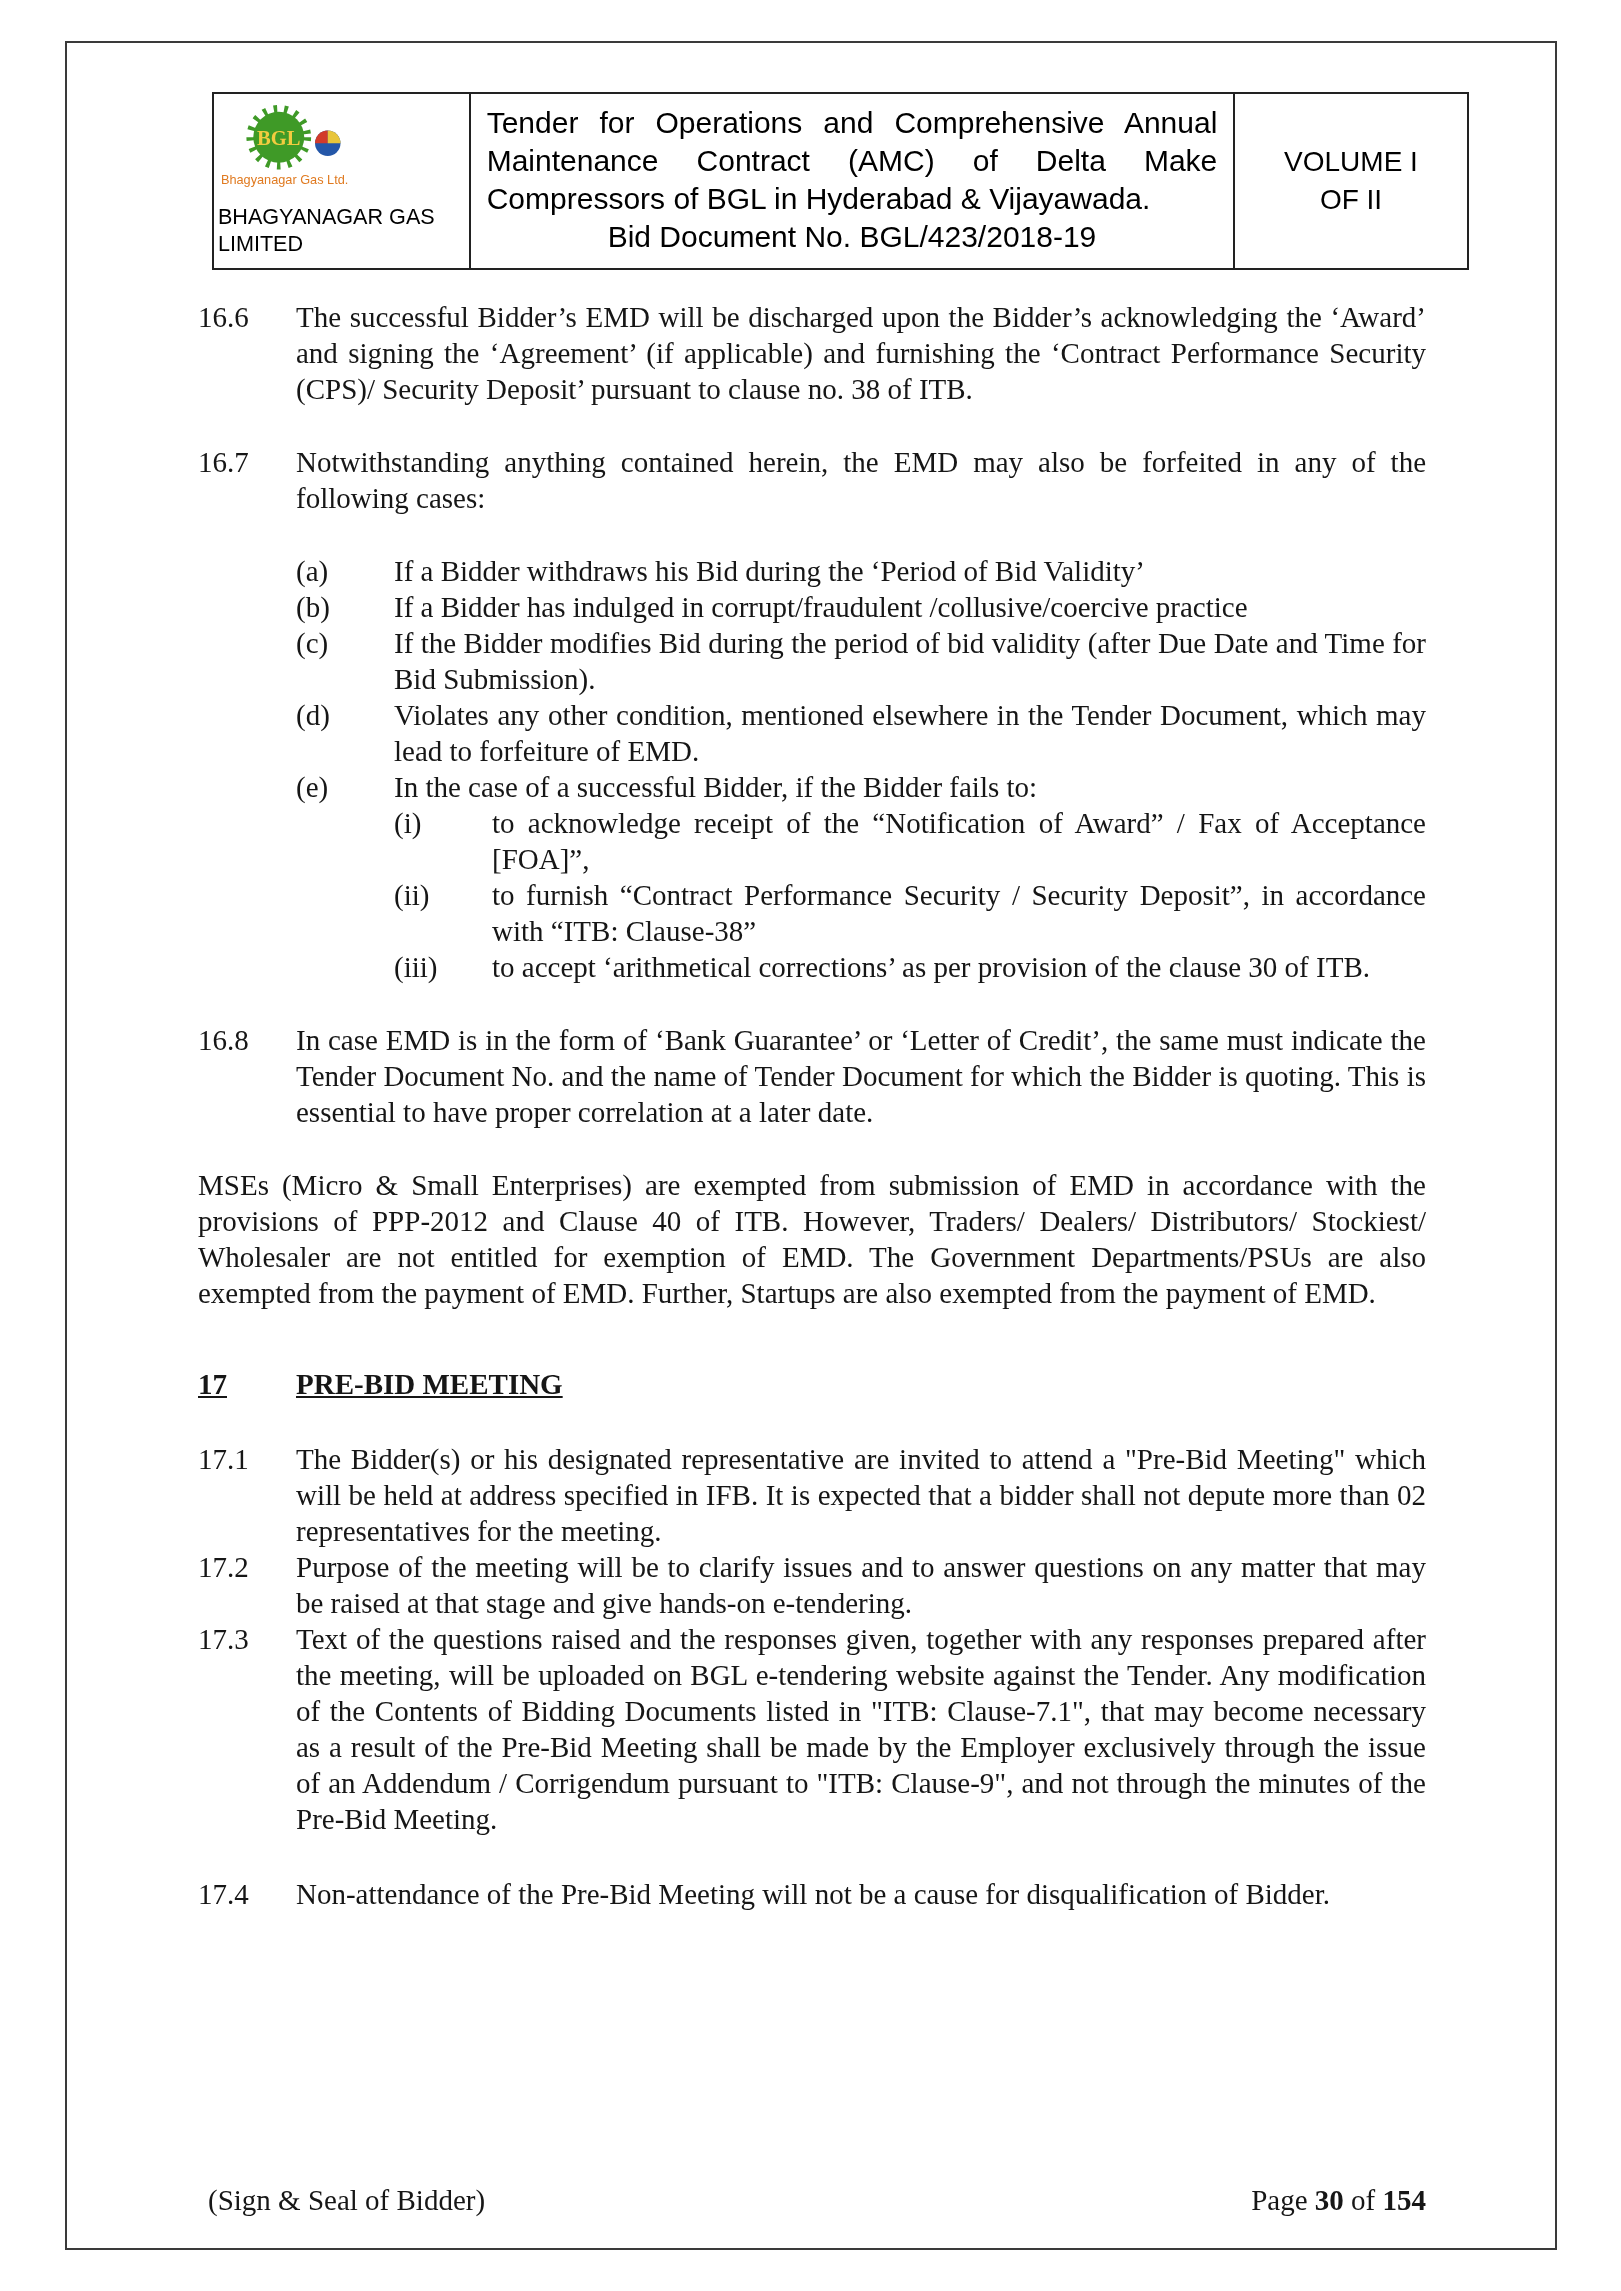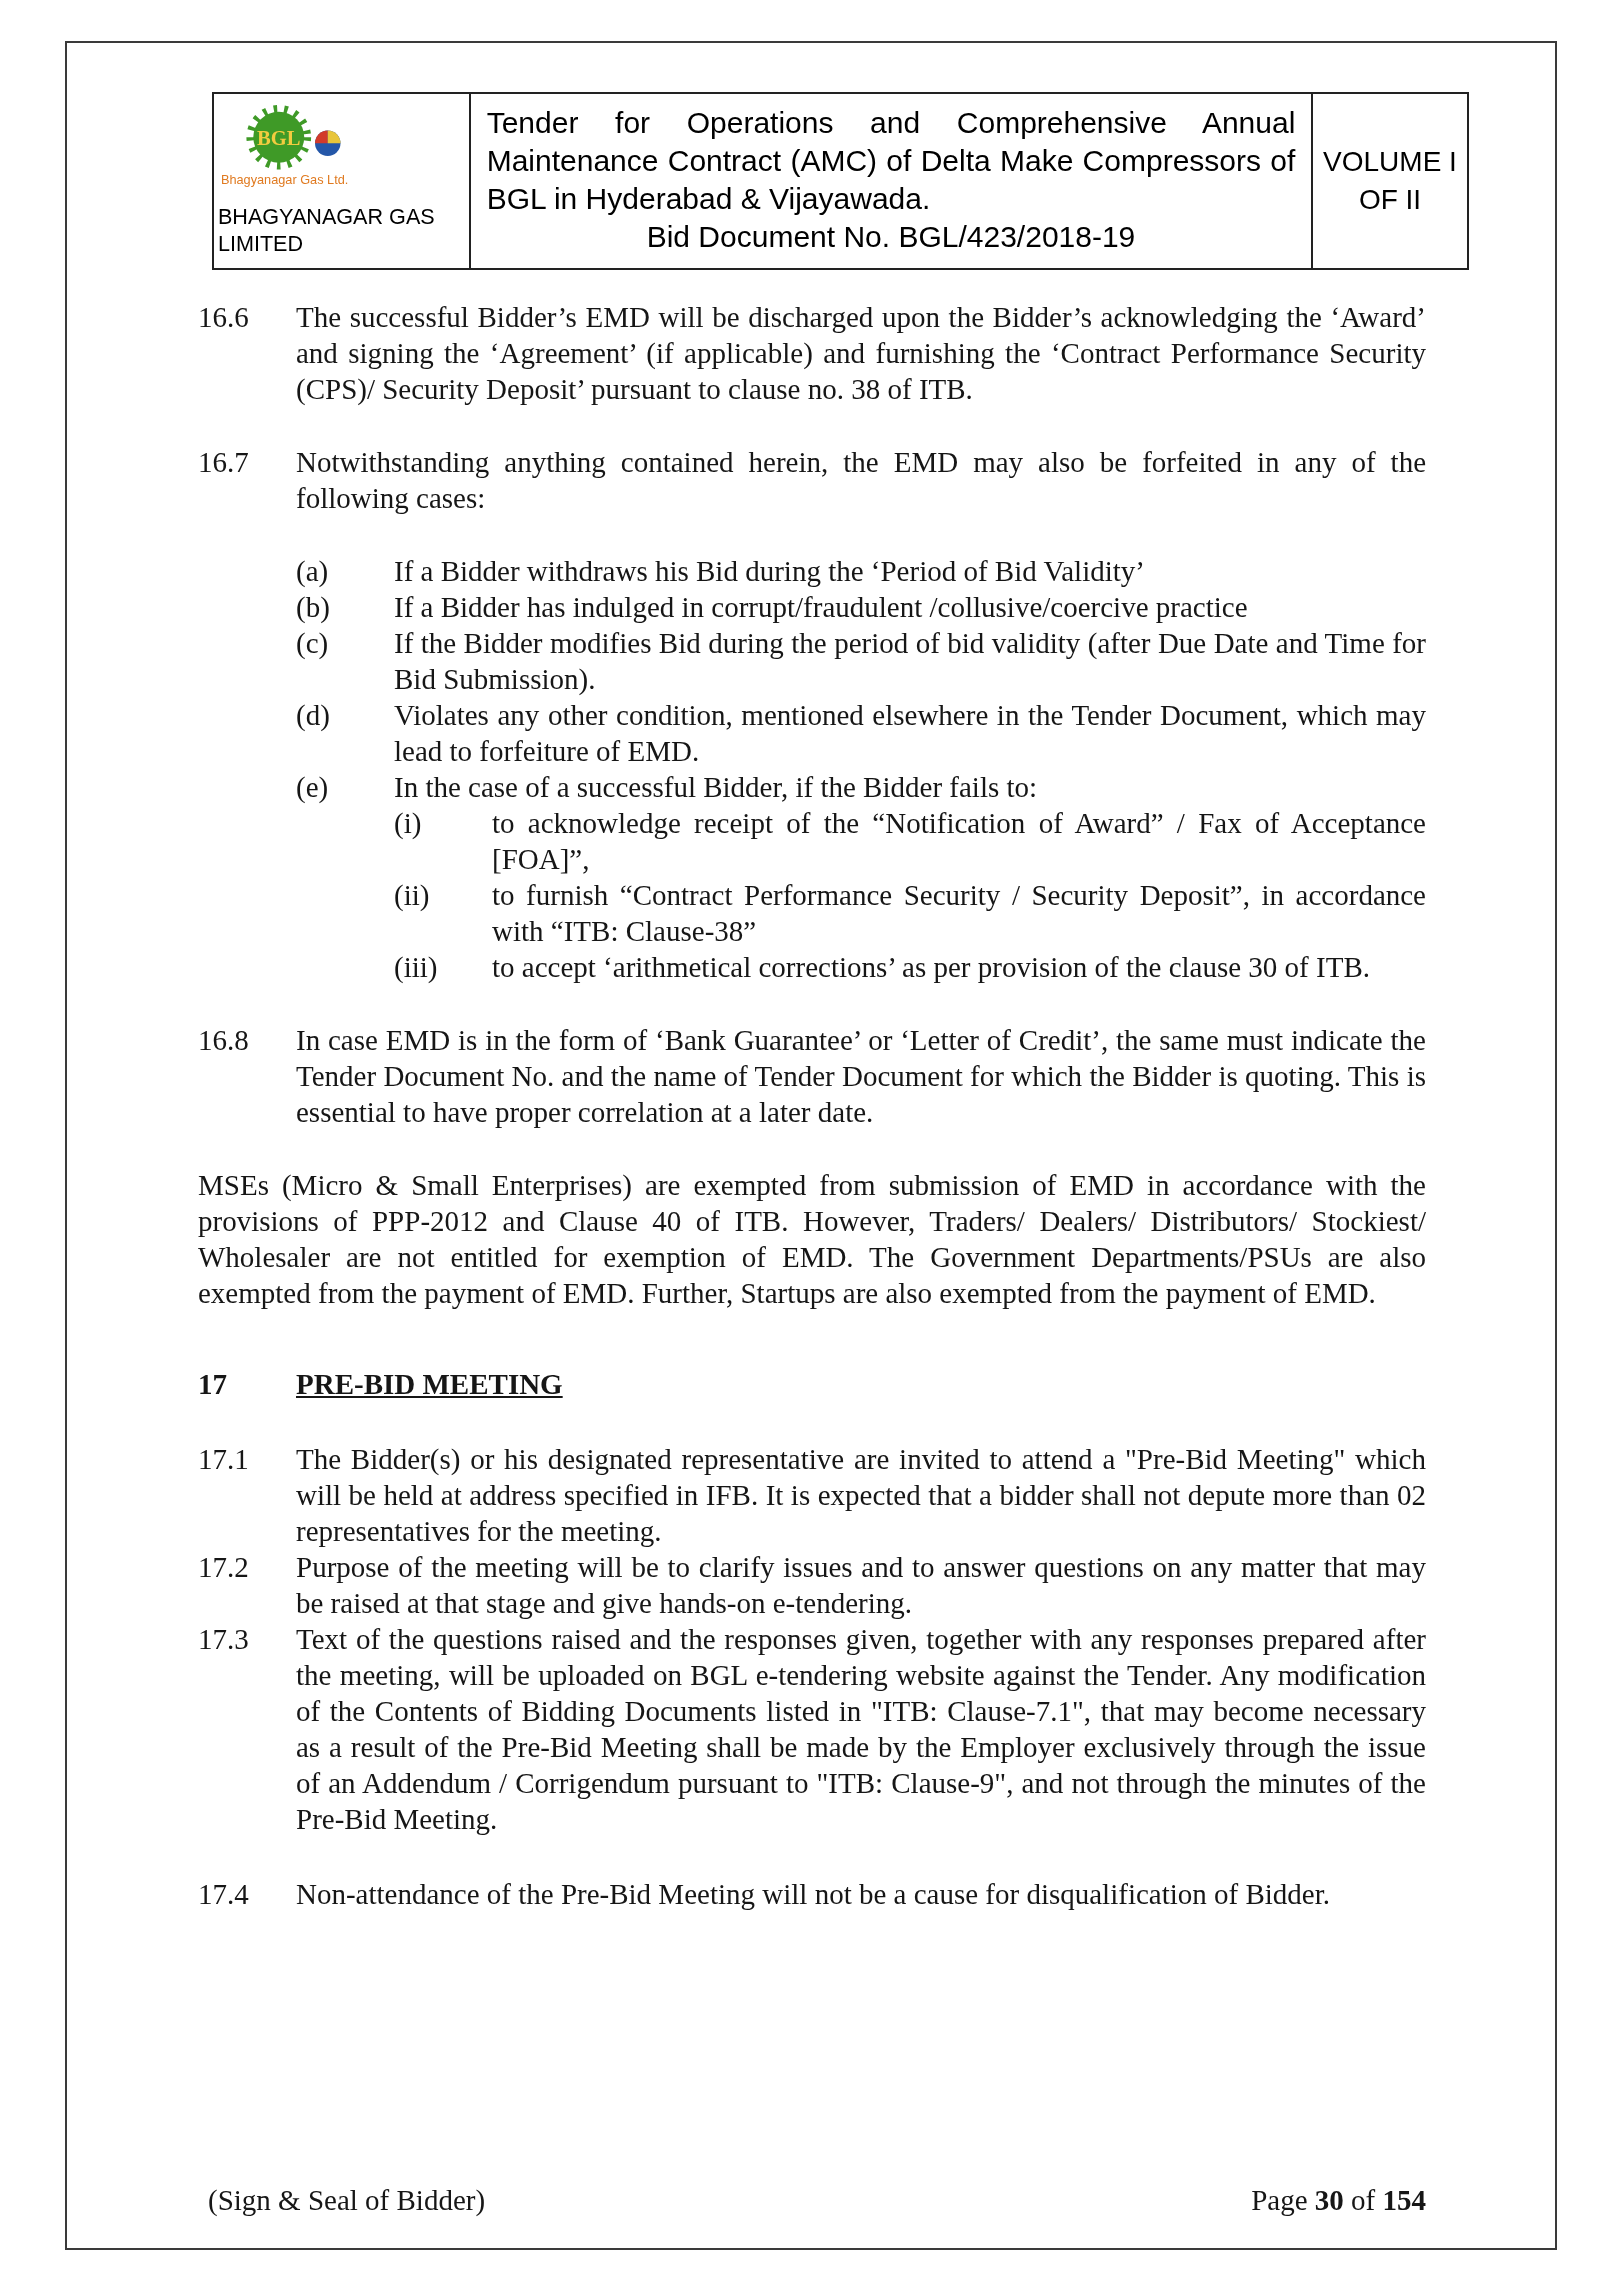--- a/index.html
+++ b/index.html
@@ -16,36 +16,36 @@
   .hdr {
     border-collapse:collapse; table-layout:fixed;
     margin:49px 0 0 145px; width:1257px;
   }
   .hdr td { border:2px solid #222222; vertical-align:middle; }
   .hdr-logo { width:257px; padding:7.8px 3.9px 9.8px 3.9px; }
   .co-name { font-family:"Liberation Sans", sans-serif; font-size:21.6px; line-height:1.25; color:#000; }
   .hdr-title { padding:7.8px 15.7px 9.8px 15.7px; font-family:"Liberation Sans", sans-serif; font-size:30px; line-height:1.26; color:#000; }
   .t-just { text-align:justify; }
   .t-center { text-align:center; }
-  .hdr-vol { width:156px; text-align:center; font-family:"Liberation Sans", sans-serif; font-size:28px; line-height:1.35; color:#000; }
+  .hdr-vol { width:234px; text-align:center; font-family:"Liberation Sans", sans-serif; font-size:28px; line-height:1.35; color:#000; }
   
   .content { margin:29px 129px 0 131px; font-size:29px; line-height:36px; }
   .row { display:flex; }
   .cnum { width:98px; flex:0 0 98px; }
   .cbody { flex:1; min-width:0; }
   .ctext { flex:1; min-width:0; text-align:justify; }
   .sub { display:flex; }
   .slabel { width:98px; flex:0 0 98px; }
   .stext { flex:1; min-width:0; text-align:justify; }
   .sbody { flex:1; min-width:0; }
   .mb38 { margin-bottom:37px; }
   .mb40 { margin-bottom:39px; }
   .mb56 { margin-bottom:55px; }
   .heading { font-weight:bold; text-decoration:underline; }
-  .bold { font-weight:bold; }
+  .bold { font-weight:bold;text-decoration:underline; }
   
   .footer {
     position:absolute; left:141px; right:129px; bottom:31px;
     display:flex; justify-content:space-between; font-size:29px;
   }
   .footer b { font-weight:bold; }
 </style>
 </head>
 <body>
 

